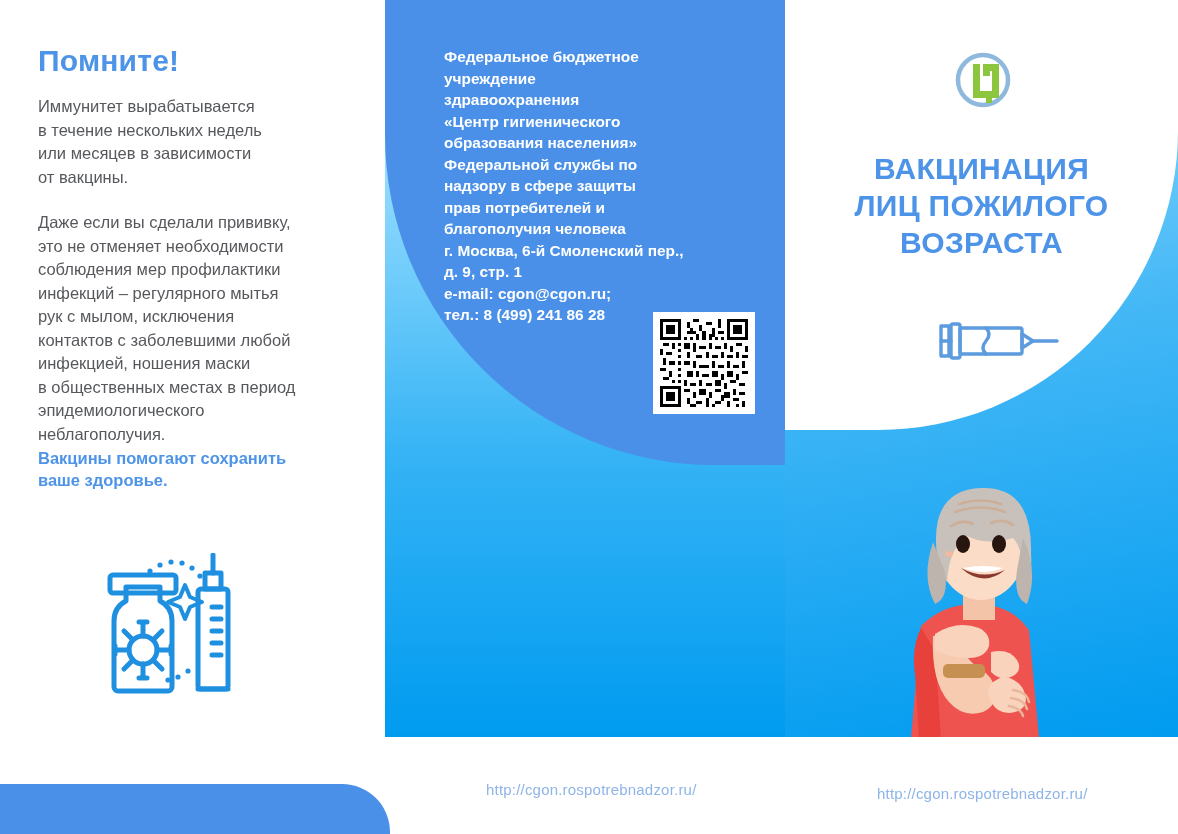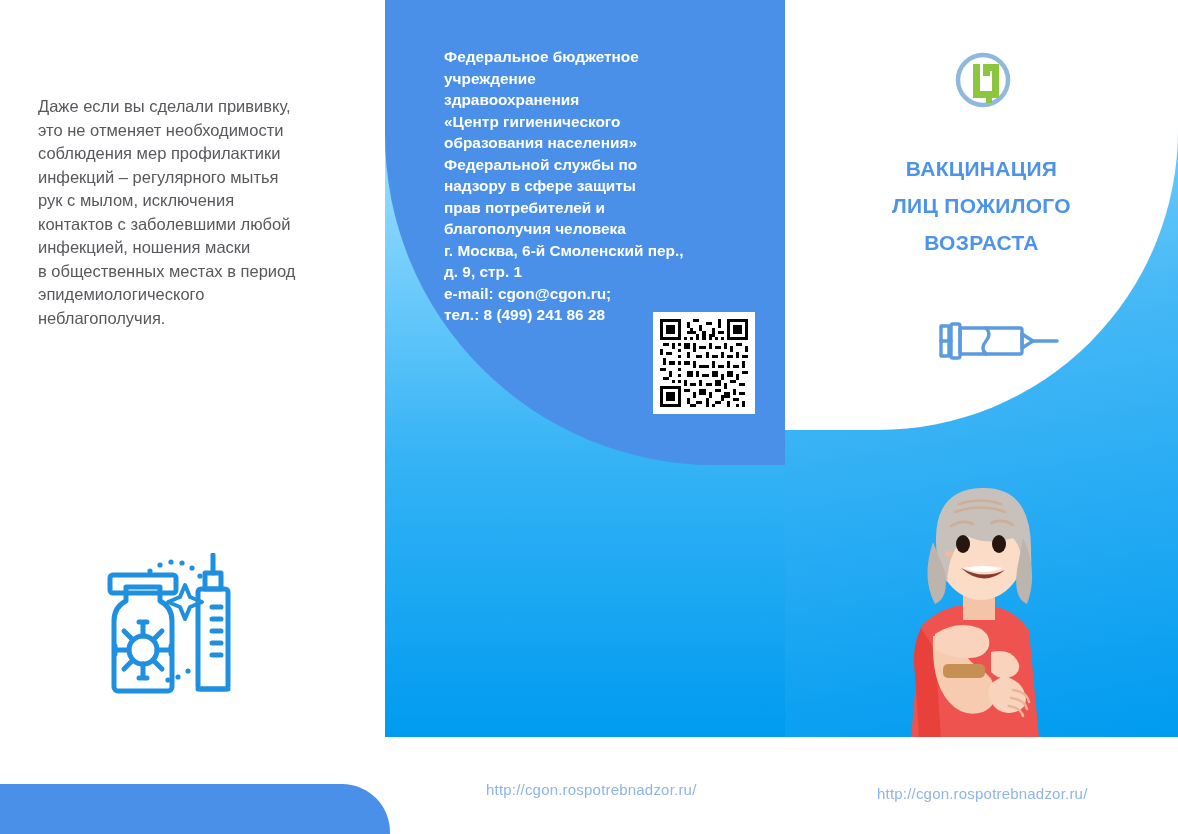--- a/index.html
+++ b/index.html
@@ -64,54 +64,61 @@
     background:linear-gradient(170deg,#9fe0ff 0%,#45b8f6 45%,#009bf0 100%);
   }
   .right-white{
     position:absolute;left:0;top:0;width:393px;height:430px;
     background:#ffffff;
     border-radius:0 0 300px 0;
   }
   .logo-mark{position:absolute;left:168px;top:50px;width:60px;height:60px;z-index:5;}
   .right-title{
     position:absolute;left:0;top:150px;width:393px;text-align:center;
-    font-size:21px;line-height:37px;font-weight:bold;color:#4d94e8;
+    font-size:30px;line-height:37px;font-weight:bold;color:#4d94e8;
     letter-spacing:.3px;z-index:5;white-space:pre-line;
   }
   .syringe-icon{position:absolute;left:144px;top:312px;width:136px;height:64px;z-index:5;}
   .right-illustration{position:absolute;left:78px;top:476px;width:270px;height:262px;z-index:4;}
 
   
   .url{
     position:absolute;font-size:15px;color:#8eb4e8;
     font-family:"Liberation Sans", sans-serif;letter-spacing:.2px;margin-left:29px;
   }
   .url-right{left:848px;top:785px;}
 </style>
 </head>
 <body>
 
 <div class="page">
 
   <div class="panel-left">
 
+    <div class="remember-title">Помните!</div>
 
     <div class="left-body">
+      <p style="white-space:pre-line">Иммунитет вырабатывается
+в течение нескольких недель
+или месяцев в зависимости
+от вакцины.</p>
       <p style="white-space:pre-line">Даже если вы сделали прививку,
 это не отменяет необходимости
 соблюдения мер профилактики
 инфекций – регулярного мытья
 рук с мылом, исключения
 контактов с заболевшими любой
 инфекцией, ношения маски
 в общественных местах в период
 эпидемиологического
 неблагополучия.</p>
     </div>
 
+    <div class="left-accent" style="white-space:pre-line">Вакцины помогают сохранить
+ваше здоровье.</div>
 
     <div class="vial-icon">
       <svg viewBox="0 0 170 160" width="170" height="160">
         <g fill="none" stroke="#1f8fe0" stroke-width="5" stroke-linejoin="round" stroke-linecap="round">
 
           <path d="M36 68 q0 -14 12 -20 v-14 h34 v14 q12 6 12 20 v66 a4 4 0 0 1 -4 4 h-50 a4 4 0 0 1 -4 -4 z"></path>
           <rect x="32" y="22" width="66" height="18" rx="3"></rect>
 
           <circle cx="65" cy="97" r="14"></circle>
           <path d="M65 83 v-12 M65 111 v12 M51 97 h-12 M79 97 h12 M55 87 l-9 -9 M75 87 l9 -9 M55 107 l-9 9 M75 107 l9 9"></path>

